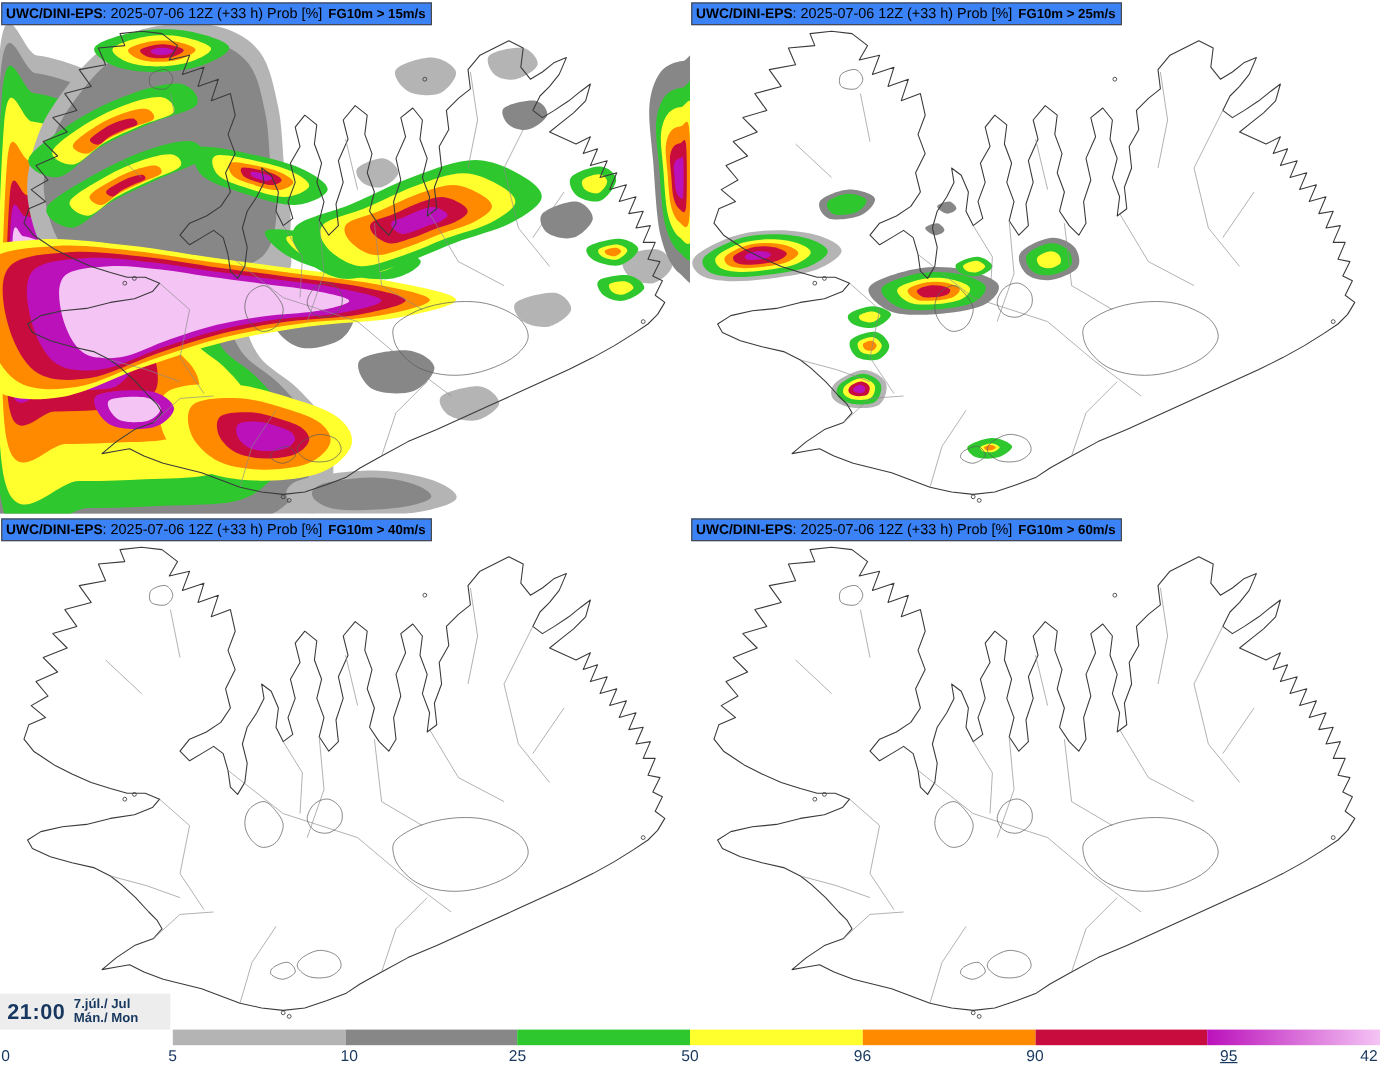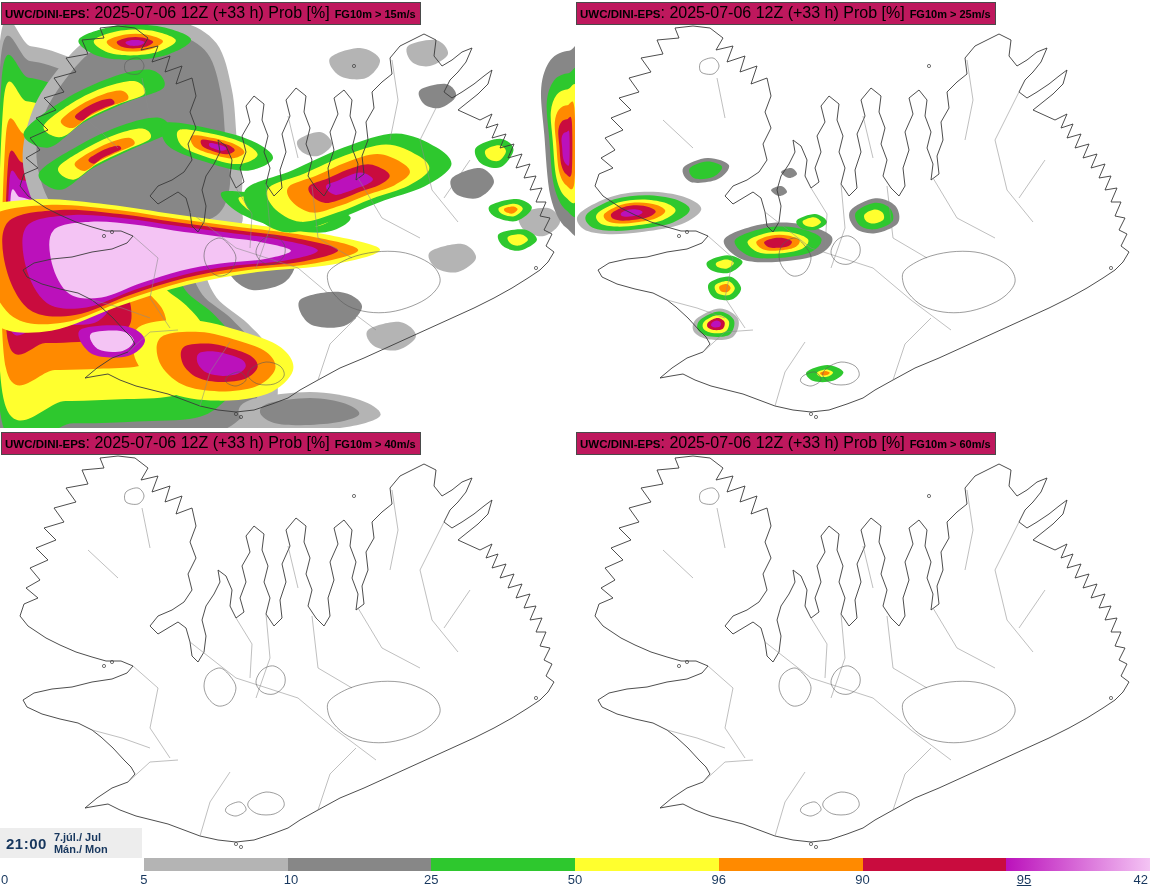--- a/index.html
+++ b/index.html
@@ -1,27 +1,27 @@
 <!DOCTYPE html>
 <html><head>
 <meta charset="utf-8">
 <style>
   html,body{margin:0;padding:0;background:#fff;}
   .stage{position:relative;width:1150px;height:891px;background:#fff;overflow:hidden;
          font-family:"Liberation Sans",sans-serif;}
   .panel{position:absolute;width:575px;height:428px;overflow:hidden;}
   .panel svg{position:absolute;left:0;top:0;}
-  .ptitle{position:absolute;left:1px;top:2px;z-index:5;background:#be185d;border:1px solid #4a4a4a;
+  .ptitle{position:absolute;left:1px;top:2px;z-index:5;background:#3b82f6;border:1px solid #4a4a4a;
           padding:1px 4px 2px 3px;white-space:nowrap;display:flex;align-items:baseline;color:#000;}
   .ptitle .model{font-weight:bold;font-size:11.5px;}
-  .ptitle .meta{font-size:16px;margin:0 5px 0 0;}
+  .ptitle .meta{font-size:12px;margin:0 5px 0 0;}
   .ptitle .thr{font-weight:bold;font-size:11px;}
   .timebox{position:absolute;left:0;top:828px;width:142px;height:30px;background:#ededed;
            display:flex;align-items:center;z-index:6;}
-  .clock{font-size:15px;font-weight:bold;color:#17375e;margin:0 7px 0 6px;letter-spacing:0.5px;}
+  .clock{font-size:18px;font-weight:bold;color:#17375e;margin:0 7px 0 6px;letter-spacing:0.5px;}
   .datecol{display:flex;flex-direction:column;justify-content:flex-end;line-height:12px;}
   .datecol span{font-size:11px;font-weight:bold;color:#17375e;}
   .cbar{position:absolute;top:858px;left:0;width:1150px;height:13px;z-index:6;}
   .cbar .seg{position:absolute;top:0;height:13px;}
   .cticks{position:absolute;top:872px;left:0;width:1150px;height:18px;z-index:6;}
   .cticks span{position:absolute;top:0;font-size:13px;color:#17375e;}
 </style>
 </head>
 <body>
 

